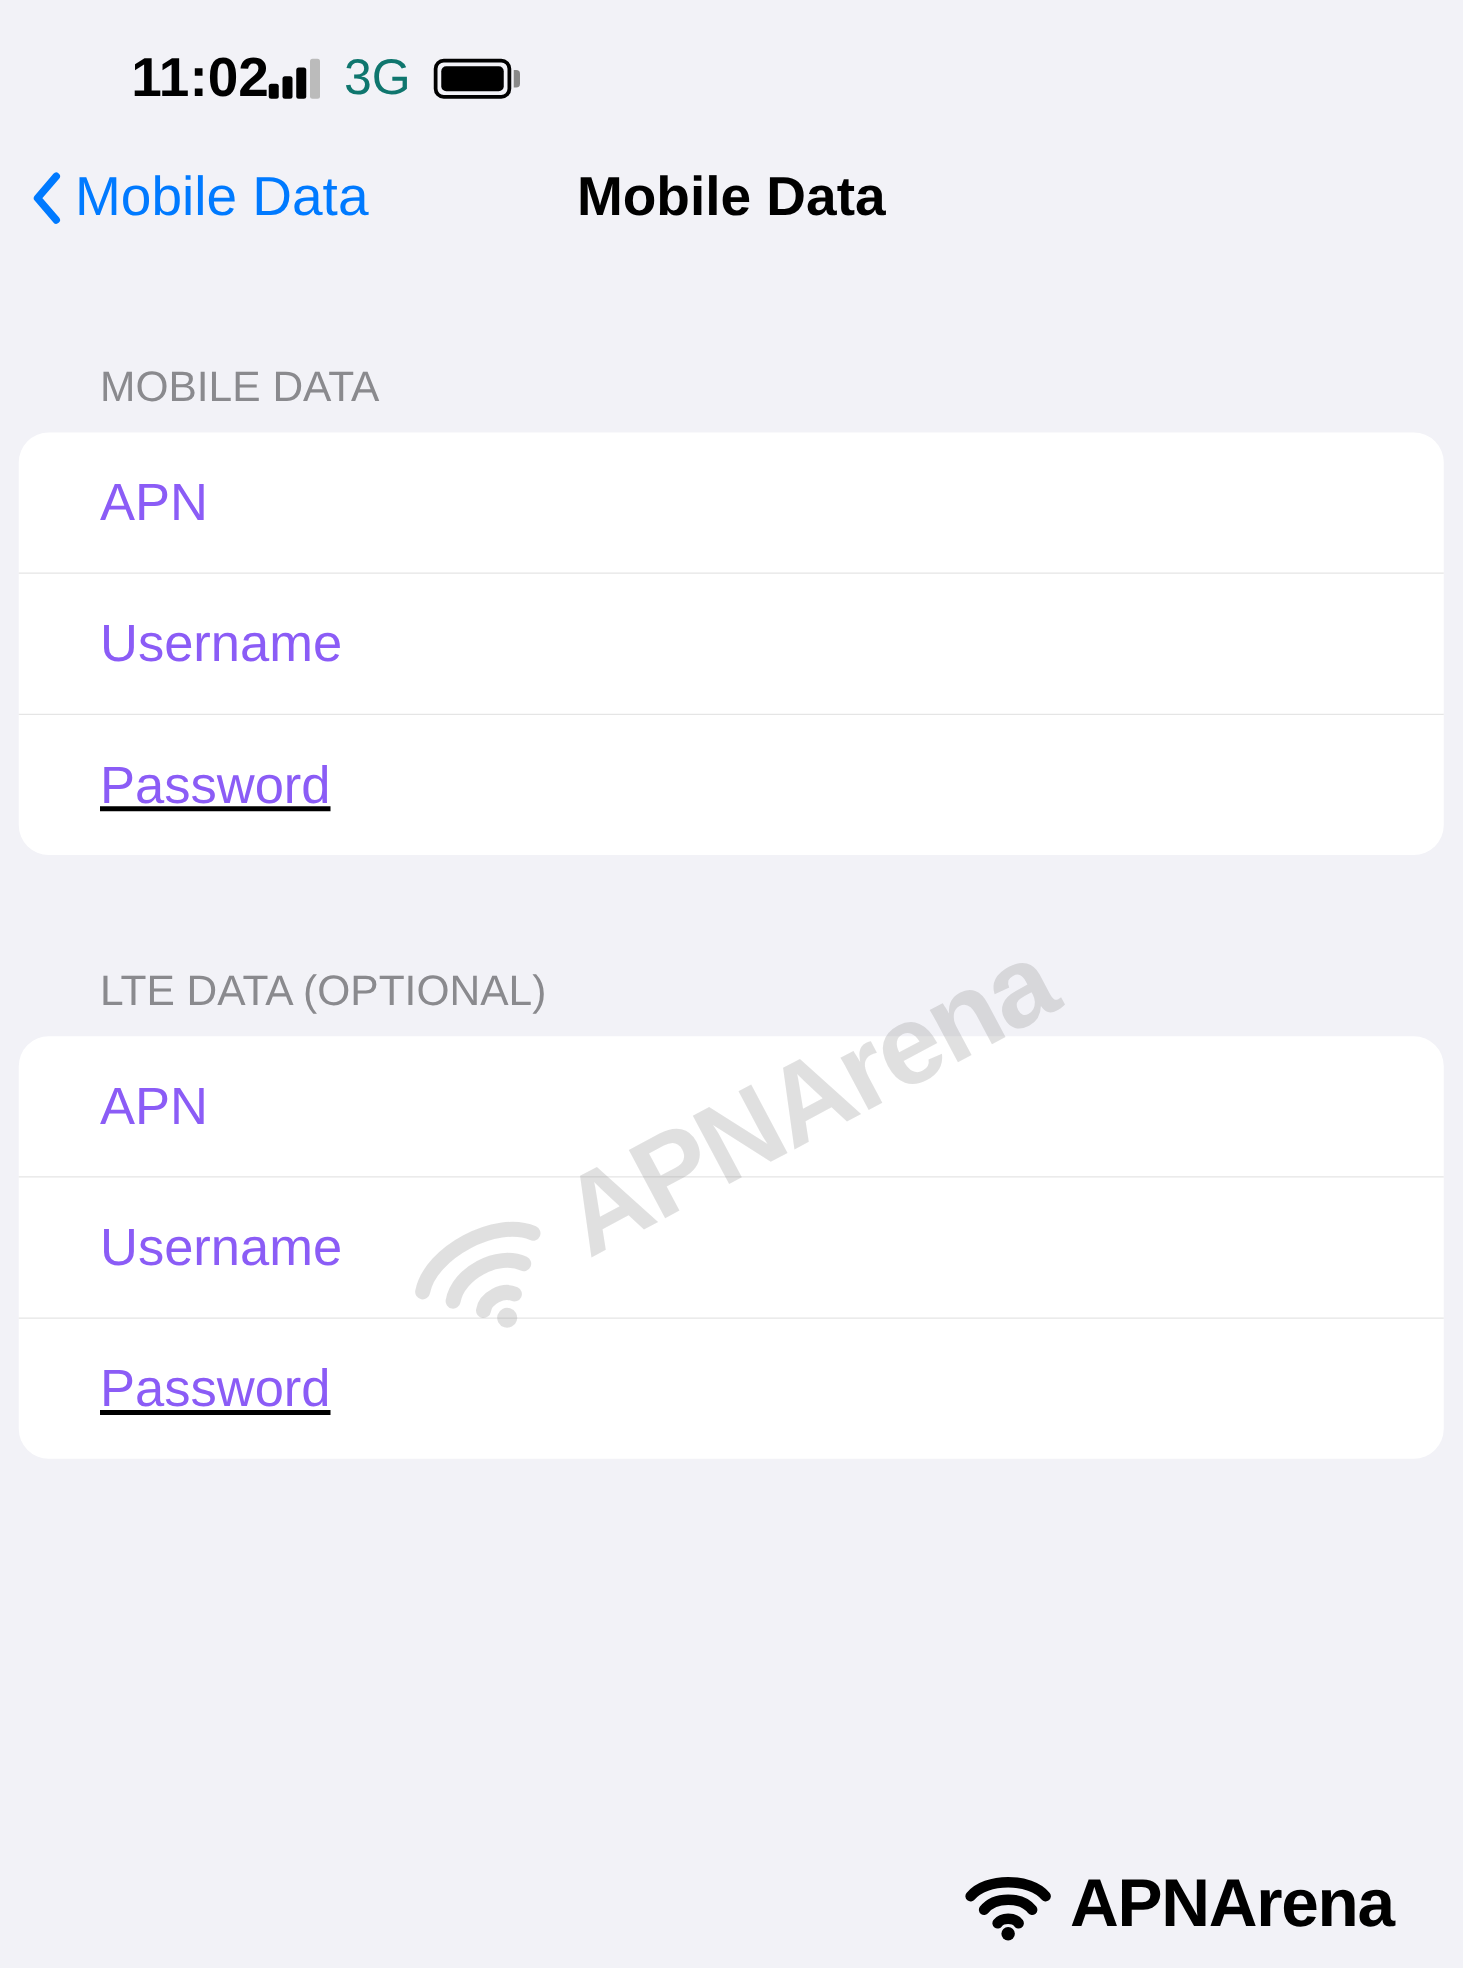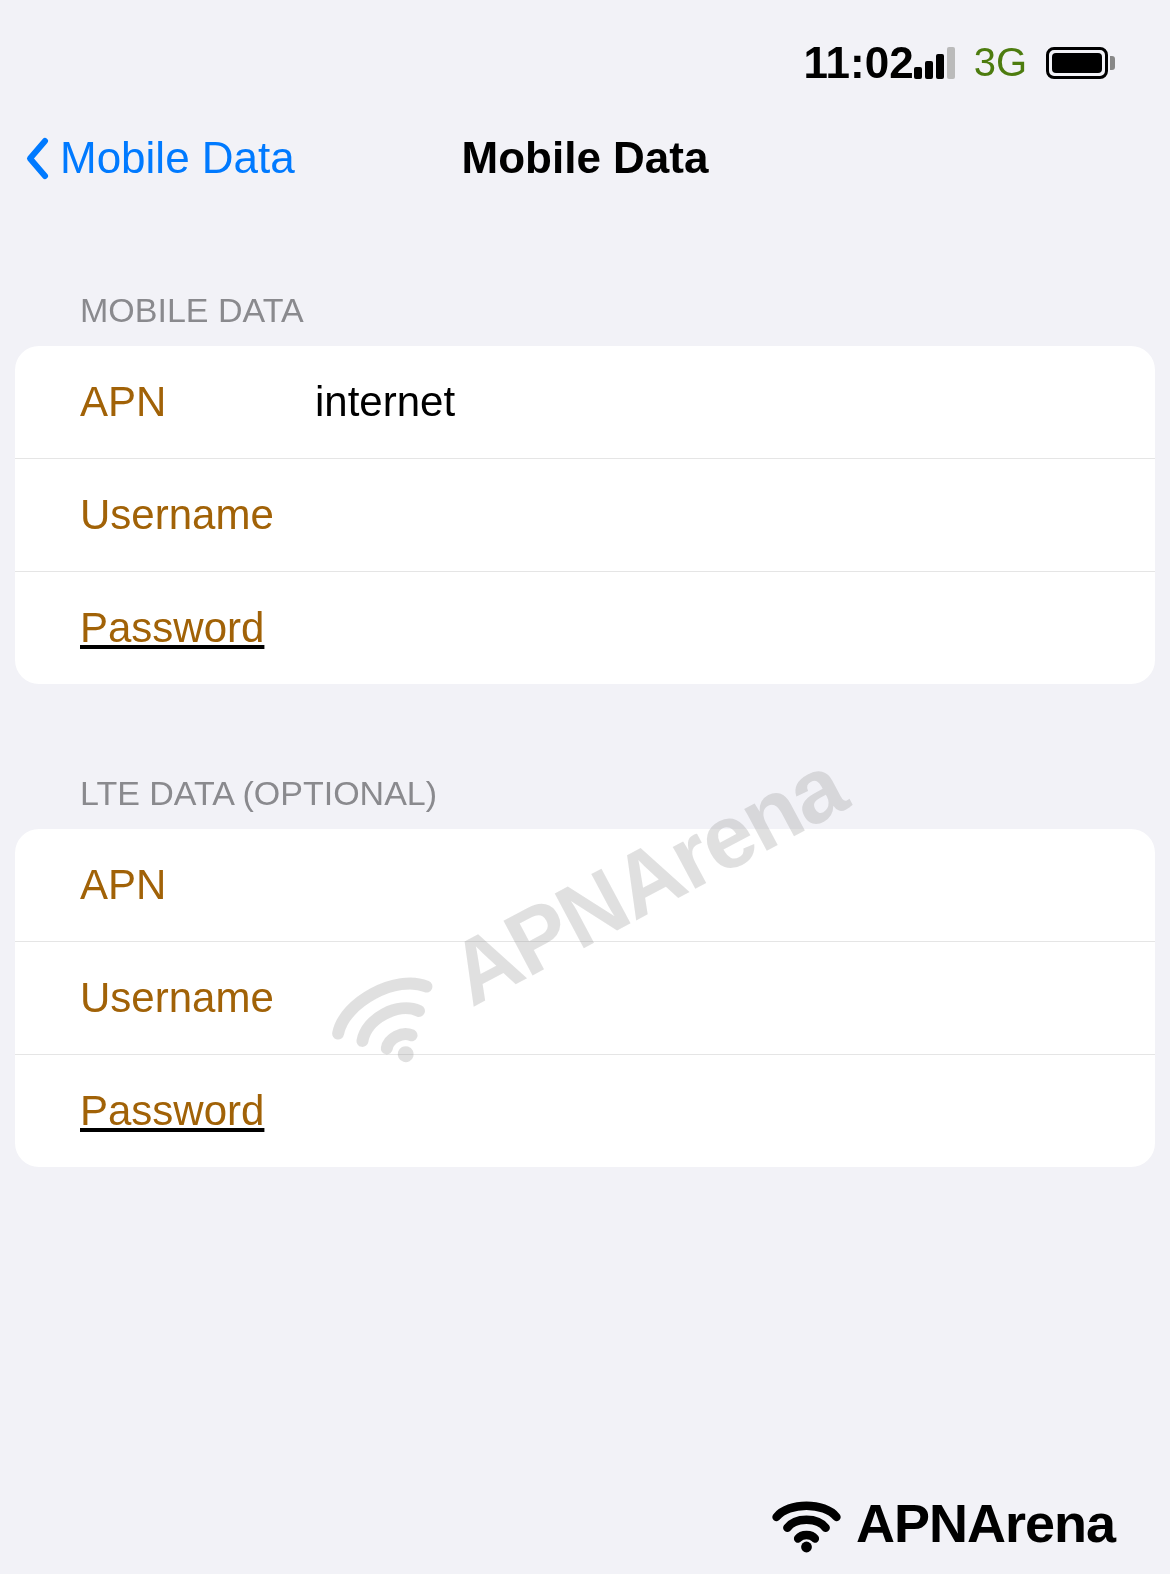--- a/index.html
+++ b/index.html
@@ -11,25 +11,24 @@
     body {
       width: 1170px;
       height: 1574px;
       background: #f2f2f7;
       font-family: -apple-system, BlinkMacSystemFont, "Segoe UI", Helvetica, Arial, sans-serif;
       position: relative;
       overflow: hidden;
     }
     .status-bar {
       display: flex;
-      justify-content: flex-end;
+      justify-content: flex-start;
       align-items: center;
       padding: 40px 55px 20px 105px;
       height: 105px;
-      margin-left: 44px;
     }
     .status-time {
       font-size: 44px;
       font-weight: 600;
       color: #000;
     }
     .status-right {
       display: flex;
       align-items: center;
       gap: 12px;
@@ -44,21 +43,21 @@
       background: #000;
       border-radius: 2px;
     }
     .signal-bar.b1 { height: 12px; }
     .signal-bar.b2 { height: 18px; }
     .signal-bar.b3 { height: 25px; }
     .signal-bar.b4 { height: 32px; background: #bbb; }
     .network-type {
       font-size: 40px;
       font-weight: 400;
-      color: #4d7c0f;
+      color: #0f766e;
       margin-left: 7px;
     }
     .battery {
       display: flex;
       align-items: center;
       margin-left: 7px;
     }
     .battery-body {
       width: 62px;
       height: 32px;
@@ -131,21 +130,21 @@
       padding: 32px 0 32px 65px;
       border-bottom: 1px solid #e5e5e5;
     }
     .row:last-child {
       border-bottom: none;
       text-decoration: underline;
     }
     .row-label {
       font-size: 42px;
       font-weight: 400;
-      color: #a16207;
+      color: #8b5cf6;
       width: 235px;
       flex-shrink: 0;
     }
     .row-value {
       font-size: 42px;
       font-weight: 400;
       color: #000;
       border: none;
       outline: none;
       flex: 1;
@@ -225,21 +224,20 @@
   </button>
   <div class="nav-title">Mobile Data</div>
 </div>
 
 <div class="section-spacer-top"></div>
 
 <div class="section-header">MOBILE DATA</div>
 <div class="section-group">
   <div class="row">
     <div class="row-label">APN</div>
-    <input class="row-value" value="internet" style="">
   </div>
   <div class="row">
     <div class="row-label">Username</div>
     <input class="row-value" value="" style="">
   </div>
   <div class="row">
     <div class="row-label">Password</div>
     <input class="row-value" type="password" value="" style="">
   </div>
 </div>

